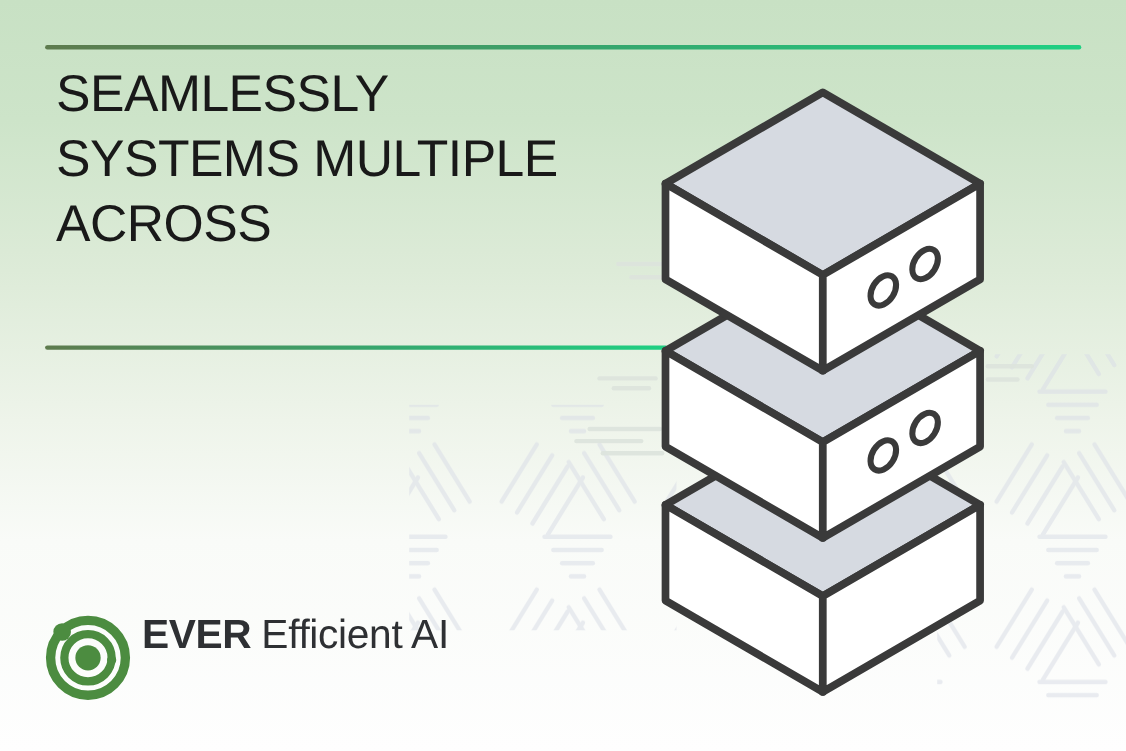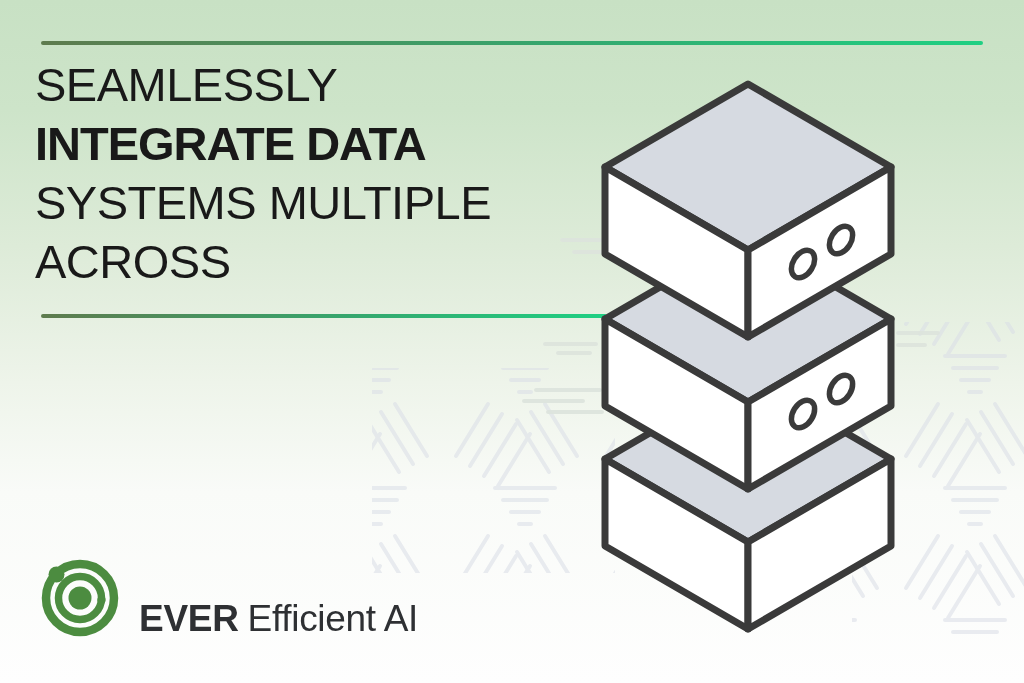--- a/index.html
+++ b/index.html
@@ -18,49 +18,48 @@
       #f9fbf8 72%,
       var(--background-bottom) 100%);
   }
   .rule{
     position:absolute;height:4px;border-radius:2px;
     background:linear-gradient(90deg,var(--rule-start) 0%,#35a76e 55%,var(--rule-end) 100%);
   }
   .rule-top{left:41px;top:41px;width:942px;}
   .rule-bottom{left:41px;top:314px;width:566px;}
   .headline{
-    position:absolute;left:35px;top:55px;margin:0;
+    position:absolute;left:51px;top:55px;margin:0;
     font-size:47px;line-height:59px;font-weight:400;
     letter-spacing:-0.5px;color:var(--heading-text);
   }
   .hl-line{display:block;white-space:pre;}
   .hl-bold{font-weight:800;letter-spacing:-1px;}
   .illustration{position:absolute;left:0;top:0;width:1024px;height:683px;}
   .logo{
     position:absolute;left:38px;top:556px;
-    display:flex;align-items:flex-end;gap:17px;
+    display:flex;align-items:flex-start;gap:7px;
   }
   .logo-icon{width:84px;height:84px;flex:0 0 auto;}
   .logo-text{
     font-size:37px;color:var(--logo-text);
     white-space:nowrap;letter-spacing:-0.3px;
   }
   .logo-bold{font-weight:700;}
   .logo-reg{font-weight:400;margin-left:9px;}
 </style>
 </head>
 <body>
 
 <div class="canvas">
 
   <div class="rule rule-top"></div>
 
   <h1 class="headline">
     <span class="hl-line">SEAMLESSLY</span>
-    <span class="hl-line hl-bold">INTEGRATE DATA</span>
     <span class="hl-line">SYSTEMS MULTIPLE</span>
     <span class="hl-line">ACROSS</span>
   </h1>
 
   <div class="rule rule-bottom"></div>
 
   <svg class="illustration" viewBox="0 0 1024 683">
     <defs>
       <pattern id="tri" width="150" height="132" patternUnits="userSpaceOnUse">
         <g style="stroke:var(--hatch)" stroke-width="4" stroke-linecap="round" fill="none">

